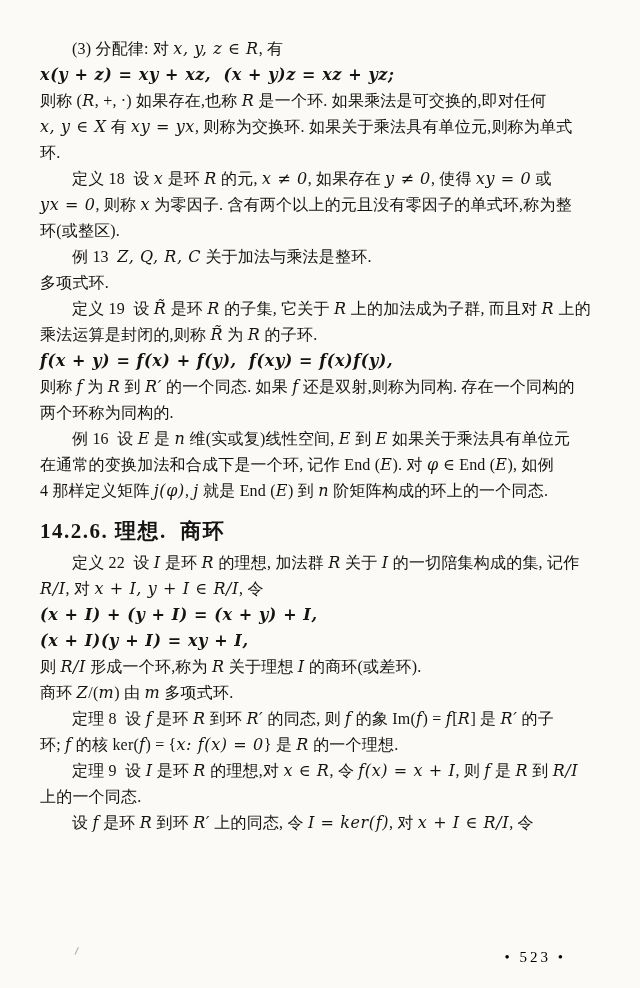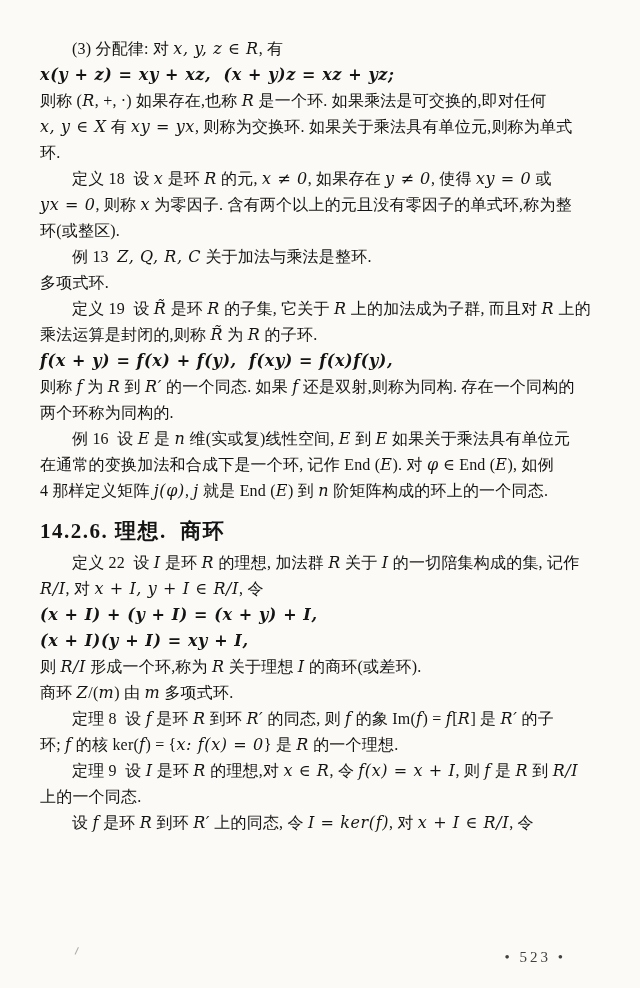--- a/index.html
+++ b/index.html
@@ -24,21 +24,21 @@
   .line.h{
     font-size:21px;font-weight:bold;height:auto;
     line-height:30px;margin:12px 0 4px 0;letter-spacing:1.5px;
     text-indent:0;
   }
   .seg{display:inline;}
   .seg.b{font-weight:normal;}
   .seg.i{font-style:italic;font-family:"DejaVu Serif","Liberation Serif",serif;letter-spacing:0.6px;}
   .footer{
     position:absolute;right:74px;bottom:22px;
-    font-size:15px;letter-spacing:3px;color:#404040;margin-top:47px;
+    font-size:15px;letter-spacing:3px;color:#000000;margin-top:47px;
   }
   .smudge{
     position:absolute;left:76px;bottom:32px;width:5px;height:8px;
     border-left:1.5px solid #777;transform:rotate(25deg);opacity:.6;
   }
 </style>
 </head>
 <body>
 
 <div class="page">

